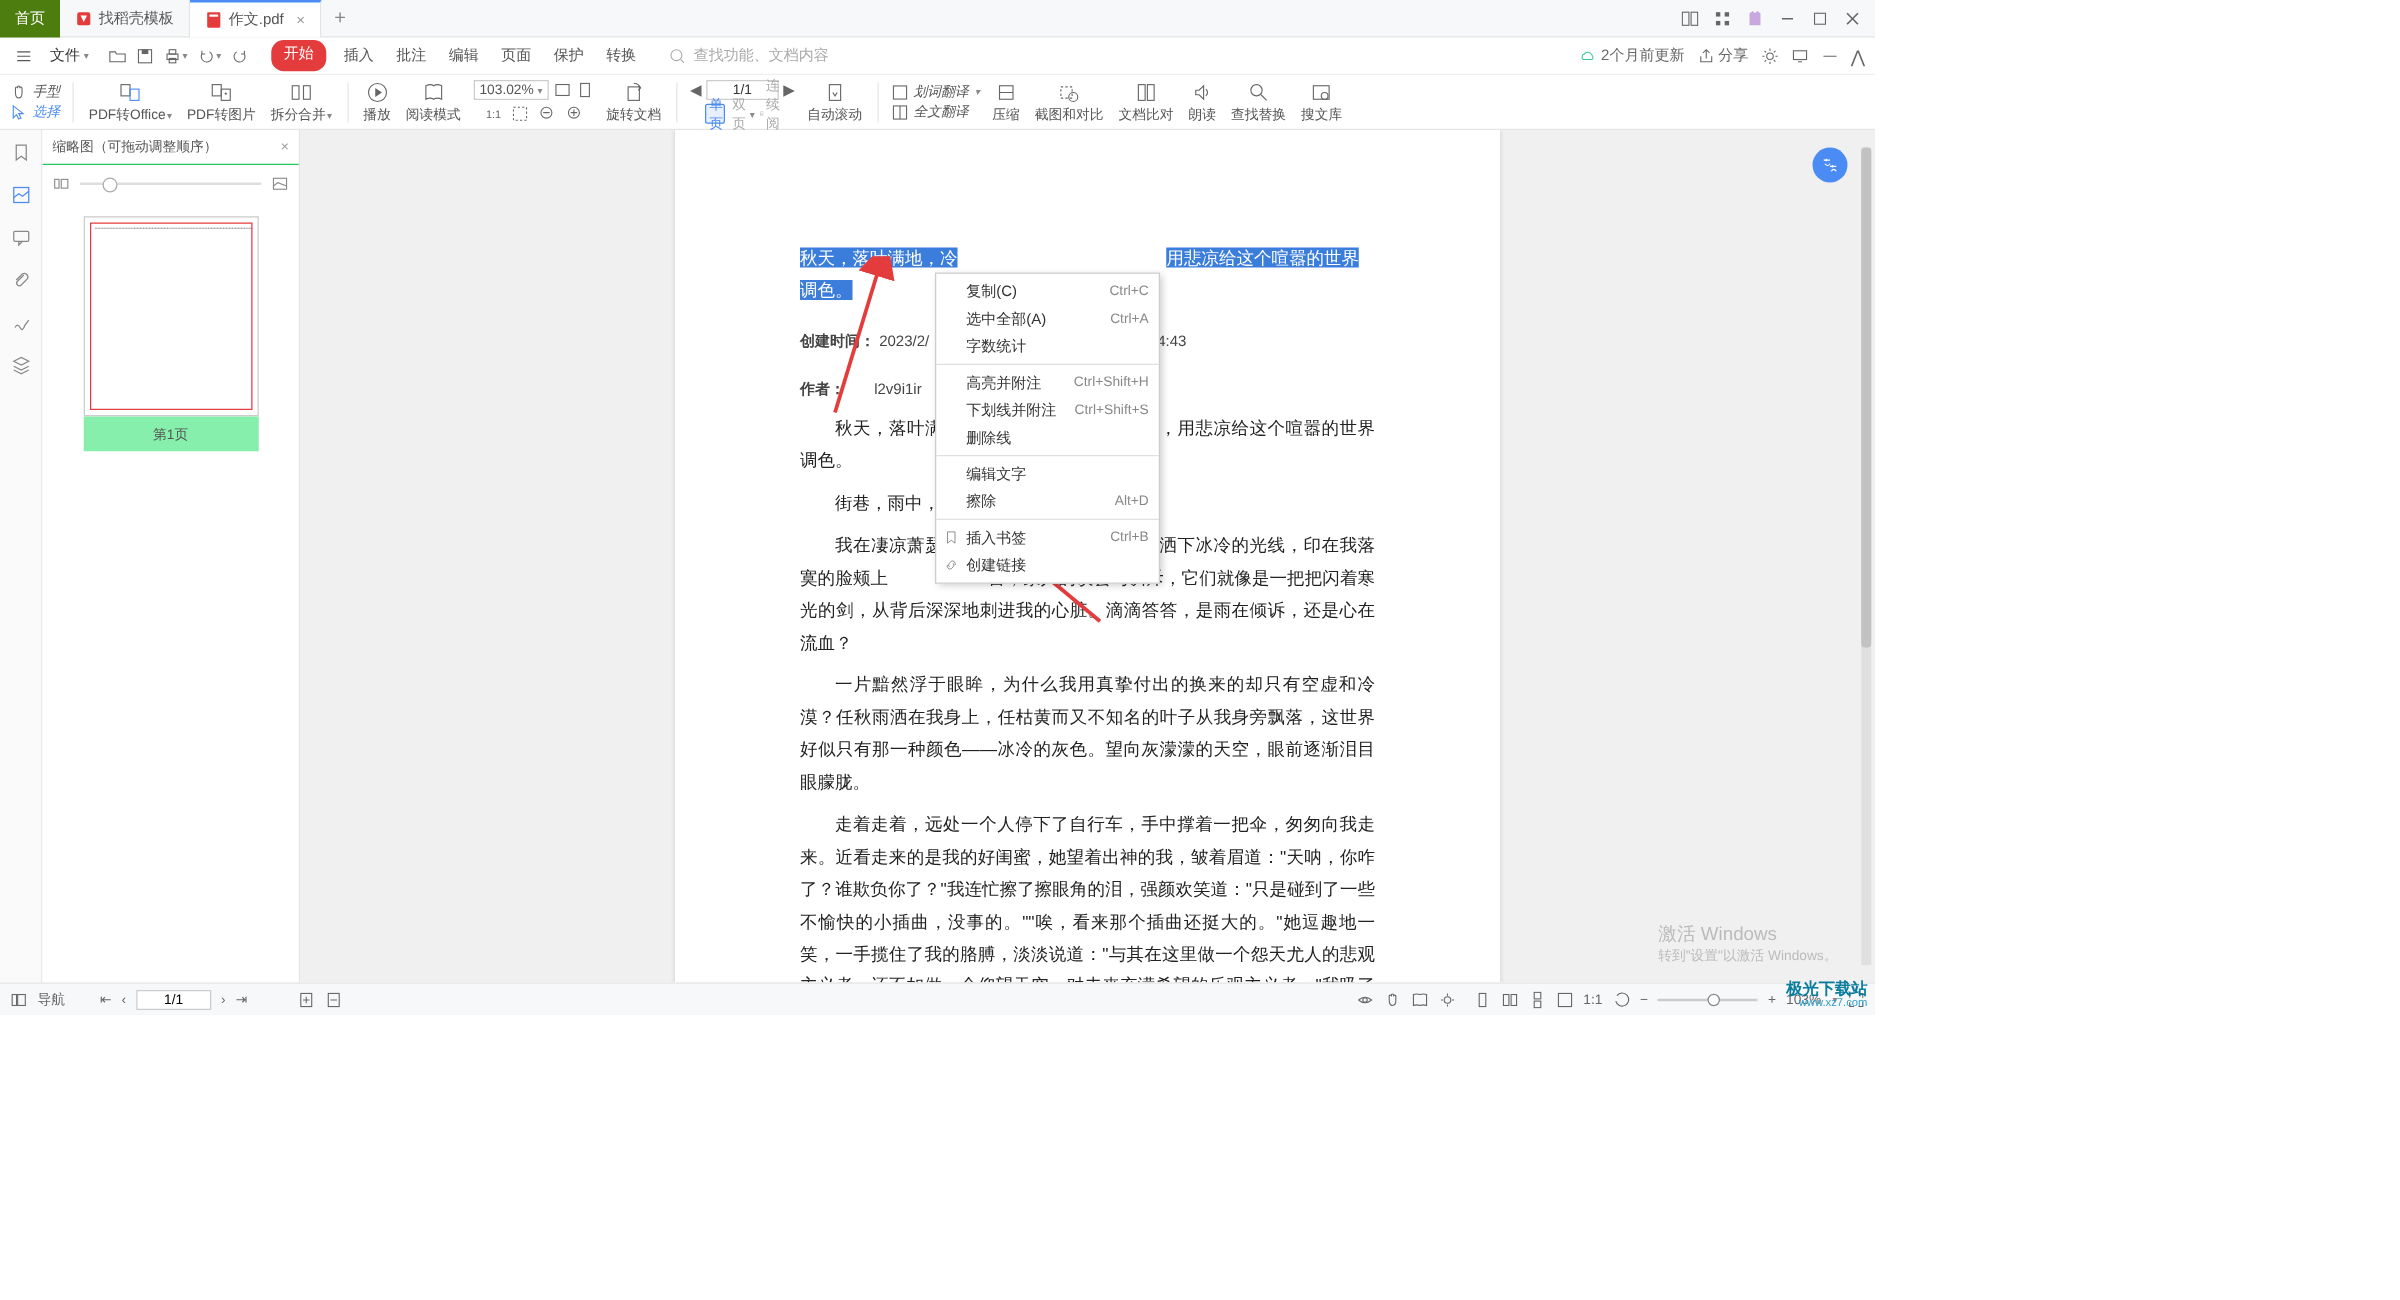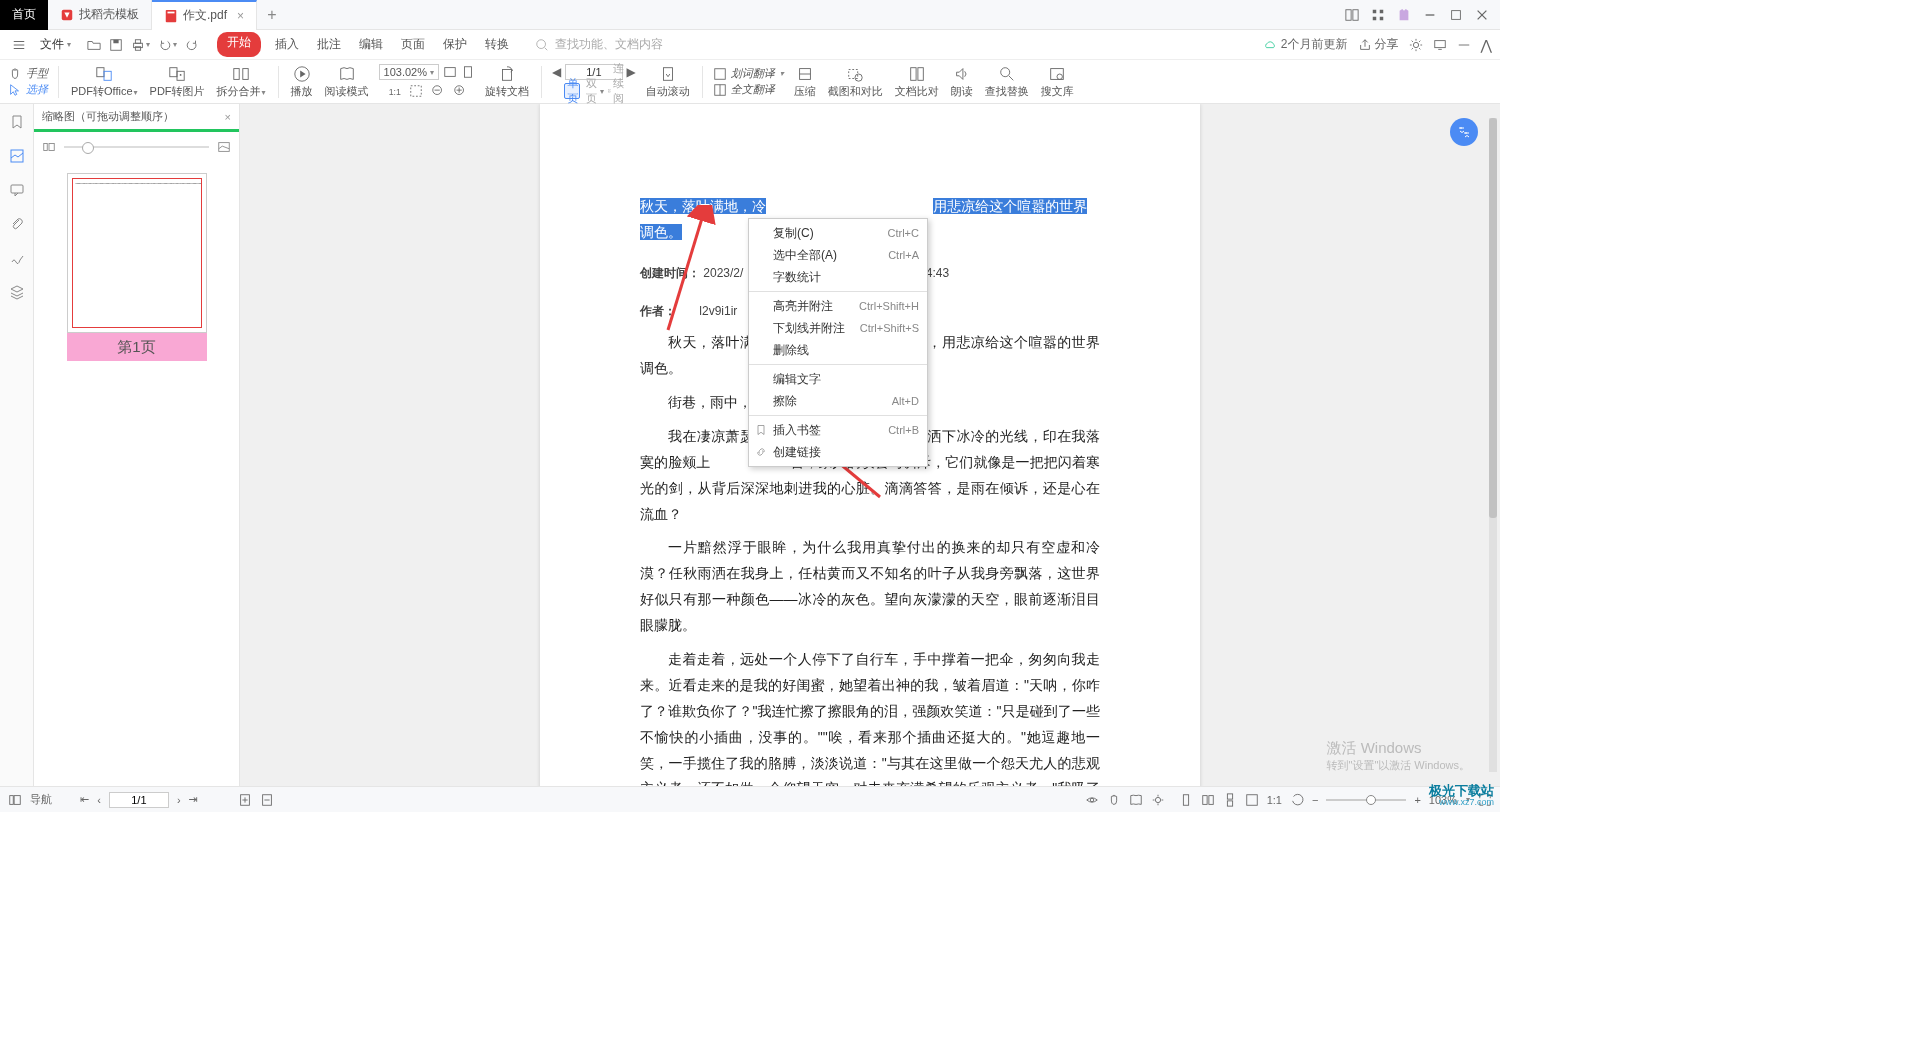--- a/index.html
+++ b/index.html
@@ -1,21 +1,21 @@
 <!DOCTYPE html>
 <html><head>
 <meta charset="utf-8">
 <style>
 * { margin: 0; padding: 0; box-sizing: border-box; font-family: "Microsoft YaHei", sans-serif; }
 body { background: #fff; color: #333; font-size: 12px; overflow: hidden; width: 1500px; height: 812px; position: relative; }
 
 
 .tab-bar { height: 30px; background: #f7f8fa; display: flex; align-items: center; border-bottom: 1px solid #e5e5e5; }
 .tab { height: 30px; display: flex; align-items: center; padding: 0 12px; border-right: 1px solid #e5e5e5; color: #555; cursor: pointer; position: relative; }
-.tab.home { background: #000000; color: #fff; border-right: none; }
+.tab.home { background: #4d7c0f; color: #fff; border-right: none; }
 .tab.template { color: #555; }
 .tab.active { background: #fff; border-top: 2px solid #4b8bf4; height: 30px; }
 .tab .t-icon { width: 14px; height: 14px; margin-right: 5px; display: inline-block; }
 .tab .close { margin-left: 10px; color: #999; }
 .tab-add { width: 30px; text-align: center; color: #888; font-size: 16px; cursor: pointer; }
 .win-controls { margin-left: auto; display: flex; align-items: center; gap: 6px; padding-right: 8px; }
 .wc-btn { width: 20px; height: 20px; display: flex; align-items: center; justify-content: center; color: #666; cursor: pointer; }
 .wc-btn svg, .tab .t-icon svg { width: 14px; height: 14px; }
 
 
@@ -45,30 +45,30 @@
 .rb-icon-row span { cursor: pointer; width: 16px; height: 16px; display:inline-flex; align-items:center; justify-content:center;}
 .page-indicator { border: 1px solid #ccc; padding: 0 20px; font-size: 11px; height: 16px; display: flex; align-items: center; }
 
 
 .left-vtb { position: absolute; left: 0; top: 104px; bottom: 26px; width: 34px; background: #fafafa; border-right: 1px solid #e5e5e5; display: flex; flex-direction: column; align-items: center; padding-top: 8px; gap: 14px; color: #888; }
 .left-vtb .vtb-item { width: 20px; height: 20px; display: flex; align-items: center; justify-content: center; cursor: pointer; }
 .left-vtb .vtb-item.active { color: #4b8bf4; }
 
 
 .thumb-panel { position: absolute; left: 34px; top: 104px; bottom: 26px; width: 206px; background: #fff; border-right: 1px solid #e5e5e5; }
-.tp-header { height: 28px; display: flex; align-items: center; padding: 0 8px; color: #555; font-size: 11px; border-bottom: 3px solid #22c55e; }
+.tp-header { height: 28px; display: flex; align-items: center; padding: 0 8px; color: #555; font-size: 11px; border-bottom: 1px solid #22c55e; }
 .tp-header .tp-close { margin-left: auto; color: #999; cursor: pointer; }
 .tp-tools { height: 30px; display: flex; align-items: center; padding: 0 8px; gap: 8px; color: #888; }
 .tp-tools .slider { flex: 1; height: 2px; background: #ddd; position: relative; }
 .tp-tools .slider::after { content: ''; position: absolute; left: 18px; top: -4px; width: 10px; height: 10px; background: #fff; border: 1px solid #aaa; border-radius: 50%; }
 .thumb-list { padding: 10px; display: flex; flex-direction: column; align-items: center; }
 .thumb { width: 140px; border: 1px solid #ccc; background: #fff; position: relative; padding: 4px; }
 .thumb .th-red { position: absolute; inset: 4px; border: 1px solid #e43c3c; pointer-events: none; }
 .thumb .th-body { height: 150px; background: #fff; font-size: 2px; color: #999; overflow: hidden; padding: 4px; line-height: 3px; }
-.thumb-foot { height: 28px; background: #f9a8d4; display:flex; align-items:center; justify-content:center; font-size:15px; color:#555;}
+.thumb-foot { height: 28px; background: #86efac; display:flex; align-items:center; justify-content:center; font-size:11px; color:#555;}
 .thumb-wrap { border: 1px solid transparent; }
 
 
 .doc-area { position: absolute; left: 240px; right: 0; top: 104px; bottom: 26px; background: #f0f0f0; overflow: hidden; }
 .page { position: absolute; left: 300px; top: 0; width: 660px; background: #fff; min-height: 900px; box-shadow: 0 0 4px rgba(0,0,0,0.15); padding: 90px 100px 40px 100px; font-size: 14px; line-height: 1.85; color: #222; }
 .page .selected-text { background: #3a7ddb; color: #fff; }
 .meta-row { font-size: 12px; color: #444; margin-top: 16px; }
 .meta-row b { font-weight: bold; }
 .body-p { text-indent: 2em; margin-top: 8px; text-align: justify;}
 .vscroll { position: absolute; right: 0; top: 0; bottom: 0; width: 14px; background: #f0f0f0; }

